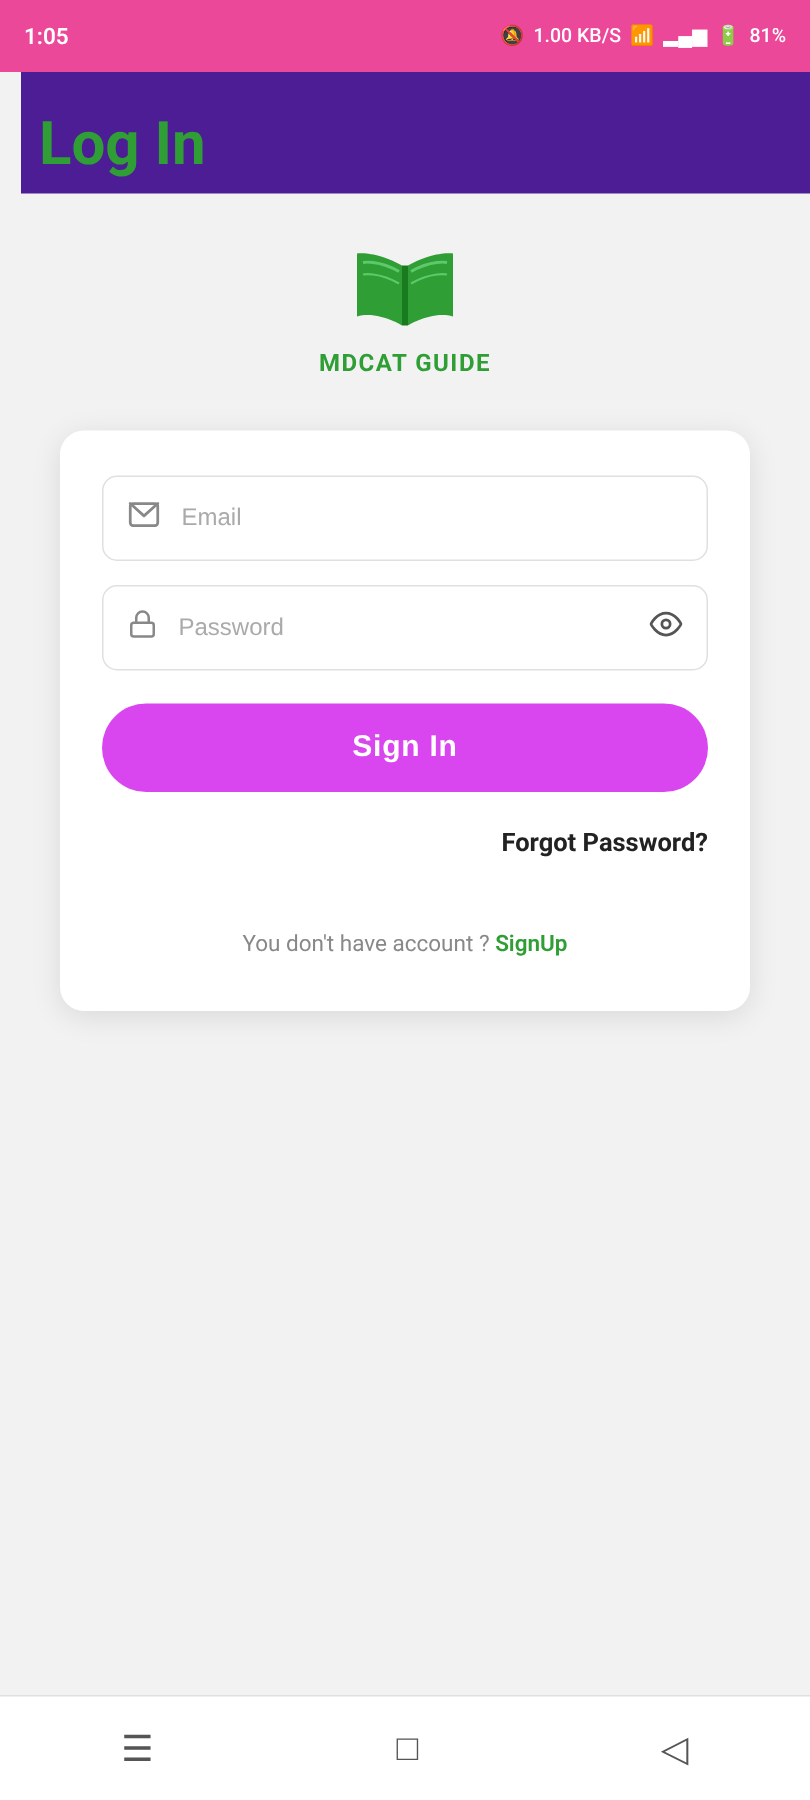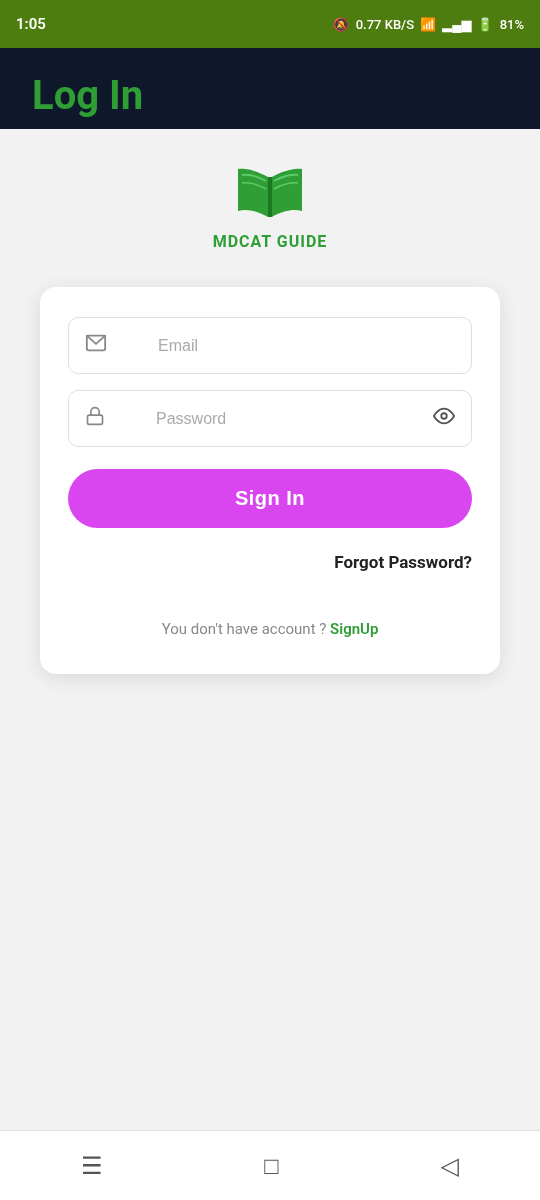--- a/index.html
+++ b/index.html
@@ -9,21 +9,21 @@
       width: 540px;
       min-height: 1200px;
       background-color: #f2f2f2;
       font-family: 'Roboto', Arial, sans-serif;
       display: flex;
       flex-direction: column;
     }
 
     
     .status-bar {
-      background-color: #4d7c0f;
+      background-color: #ec4899;
       height: 48px;
       display: flex;
       align-items: center;
       justify-content: space-between;
       padding: 0 16px;
       color: white;
       font-size: 15px;
       font-weight: 500;
     }
 
@@ -33,22 +33,23 @@
 
     .status-bar-icons {
       display: flex;
       align-items: center;
       gap: 6px;
       font-size: 13px;
     }
 
     
     .page-title-area {
-      background-color: #0f172a;
-      padding: 24px 20px 10px 32px;
+      background-color: #4c1d95;
+      padding: 24px 20px 10px 12px;
+      margin-left: 14px;
     }
 
     .page-title {
       font-size: 40px;
       font-weight: 700;
       color: #2e9e35;
     }
 
     
     .main-content {
@@ -93,21 +94,20 @@
 
     
     .input-group {
       display: flex;
       align-items: center;
       border: 1.5px solid #e0e0e0;
       border-radius: 10px;
       padding: 14px 16px;
       margin-bottom: 16px;
       background: white;
-      gap: 37px;
     }
 
     .input-icon {
       margin-right: 14px;
       color: #888;
       font-size: 20px;
       flex-shrink: 0;
     }
 
     .input-group input {
@@ -188,21 +188,21 @@
       fill: #2e9e35;
     }
   </style>
 </head>
 <body>
 
 <div class="status-bar">
   <span class="status-bar-time">1:05</span>
   <div class="status-bar-icons">
     <span>🔕</span>
-    <span>0.77 KB/S</span>
+    <span>1.00 KB/S</span>
     <span>📶</span>
     <span>▂▄▆</span>
     <span>🔋</span>
     <span>81%</span>
   </div>
 </div>
 
 <div class="page-title-area">
   <h1 class="page-title">Log In</h1>
 </div>

